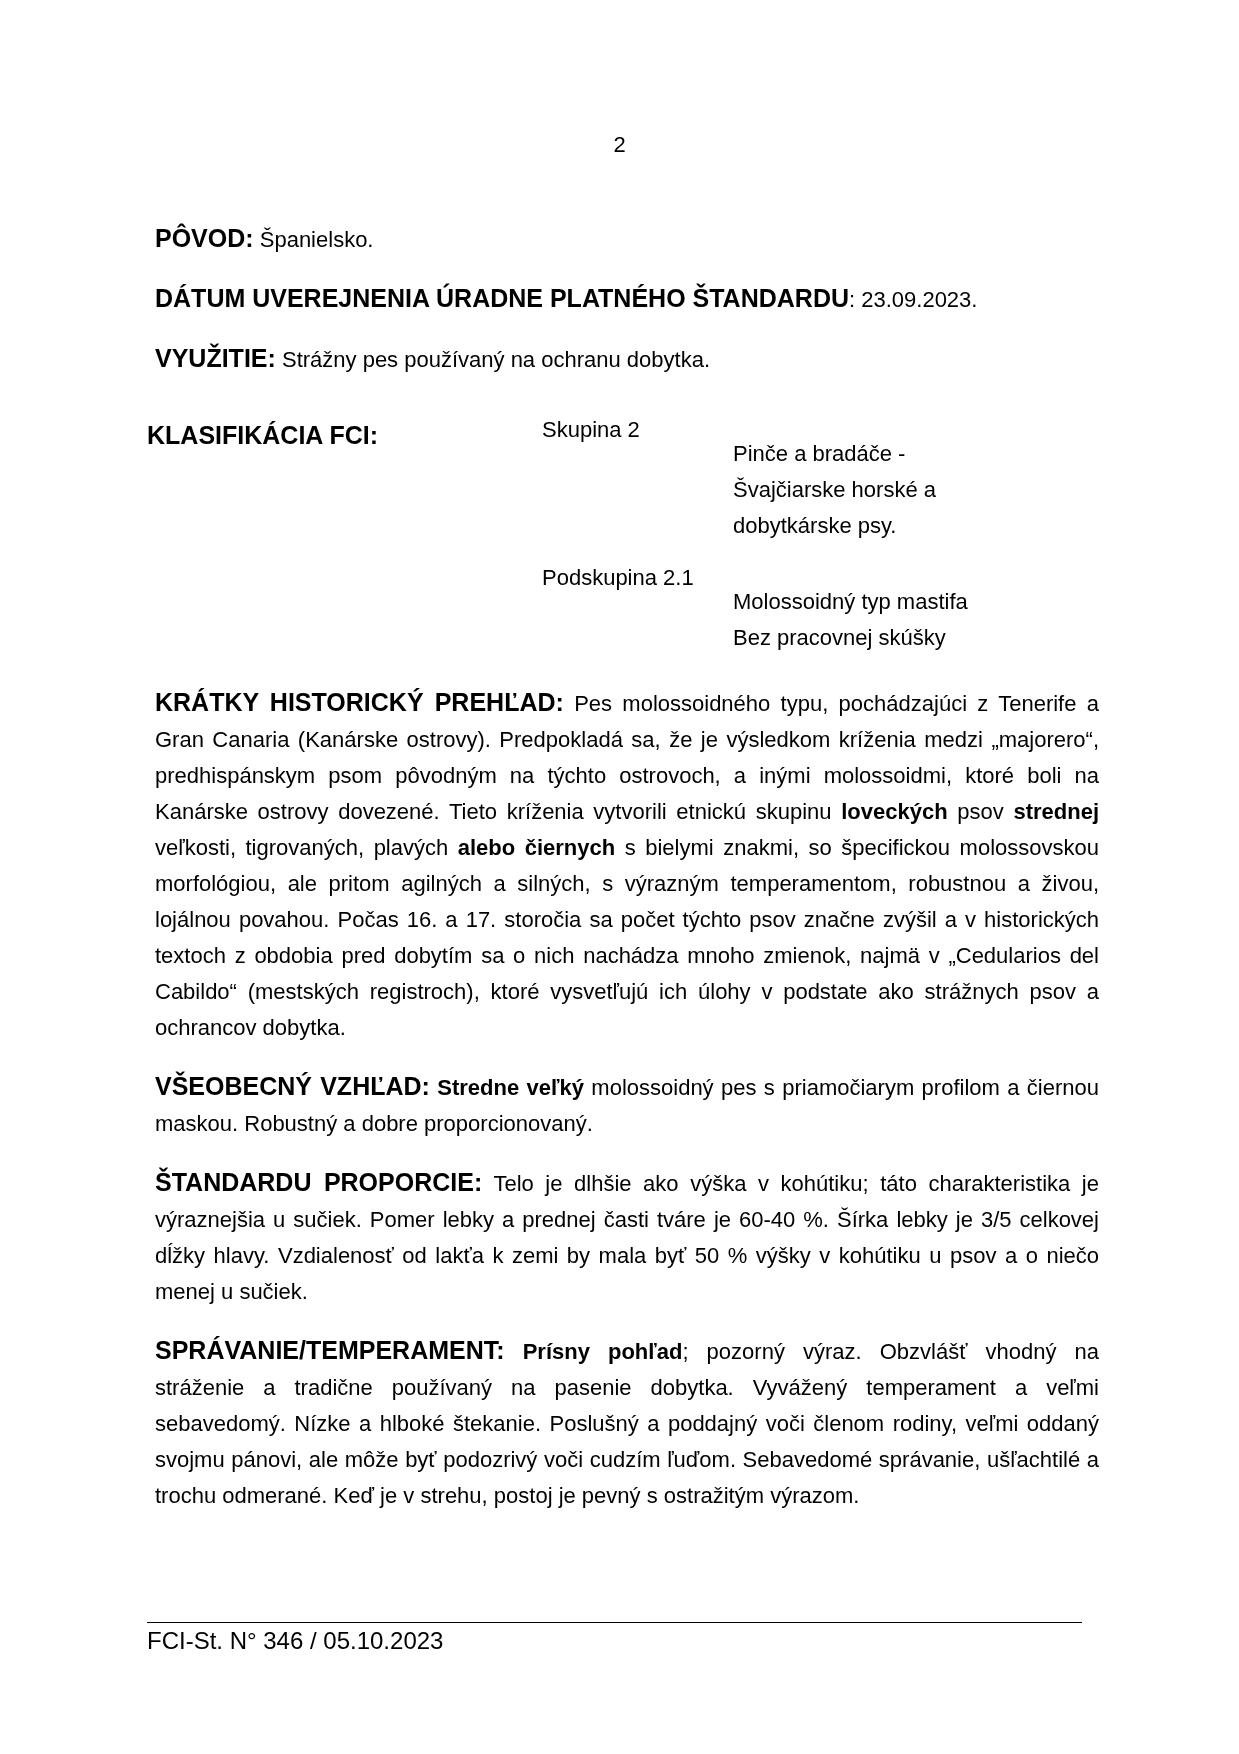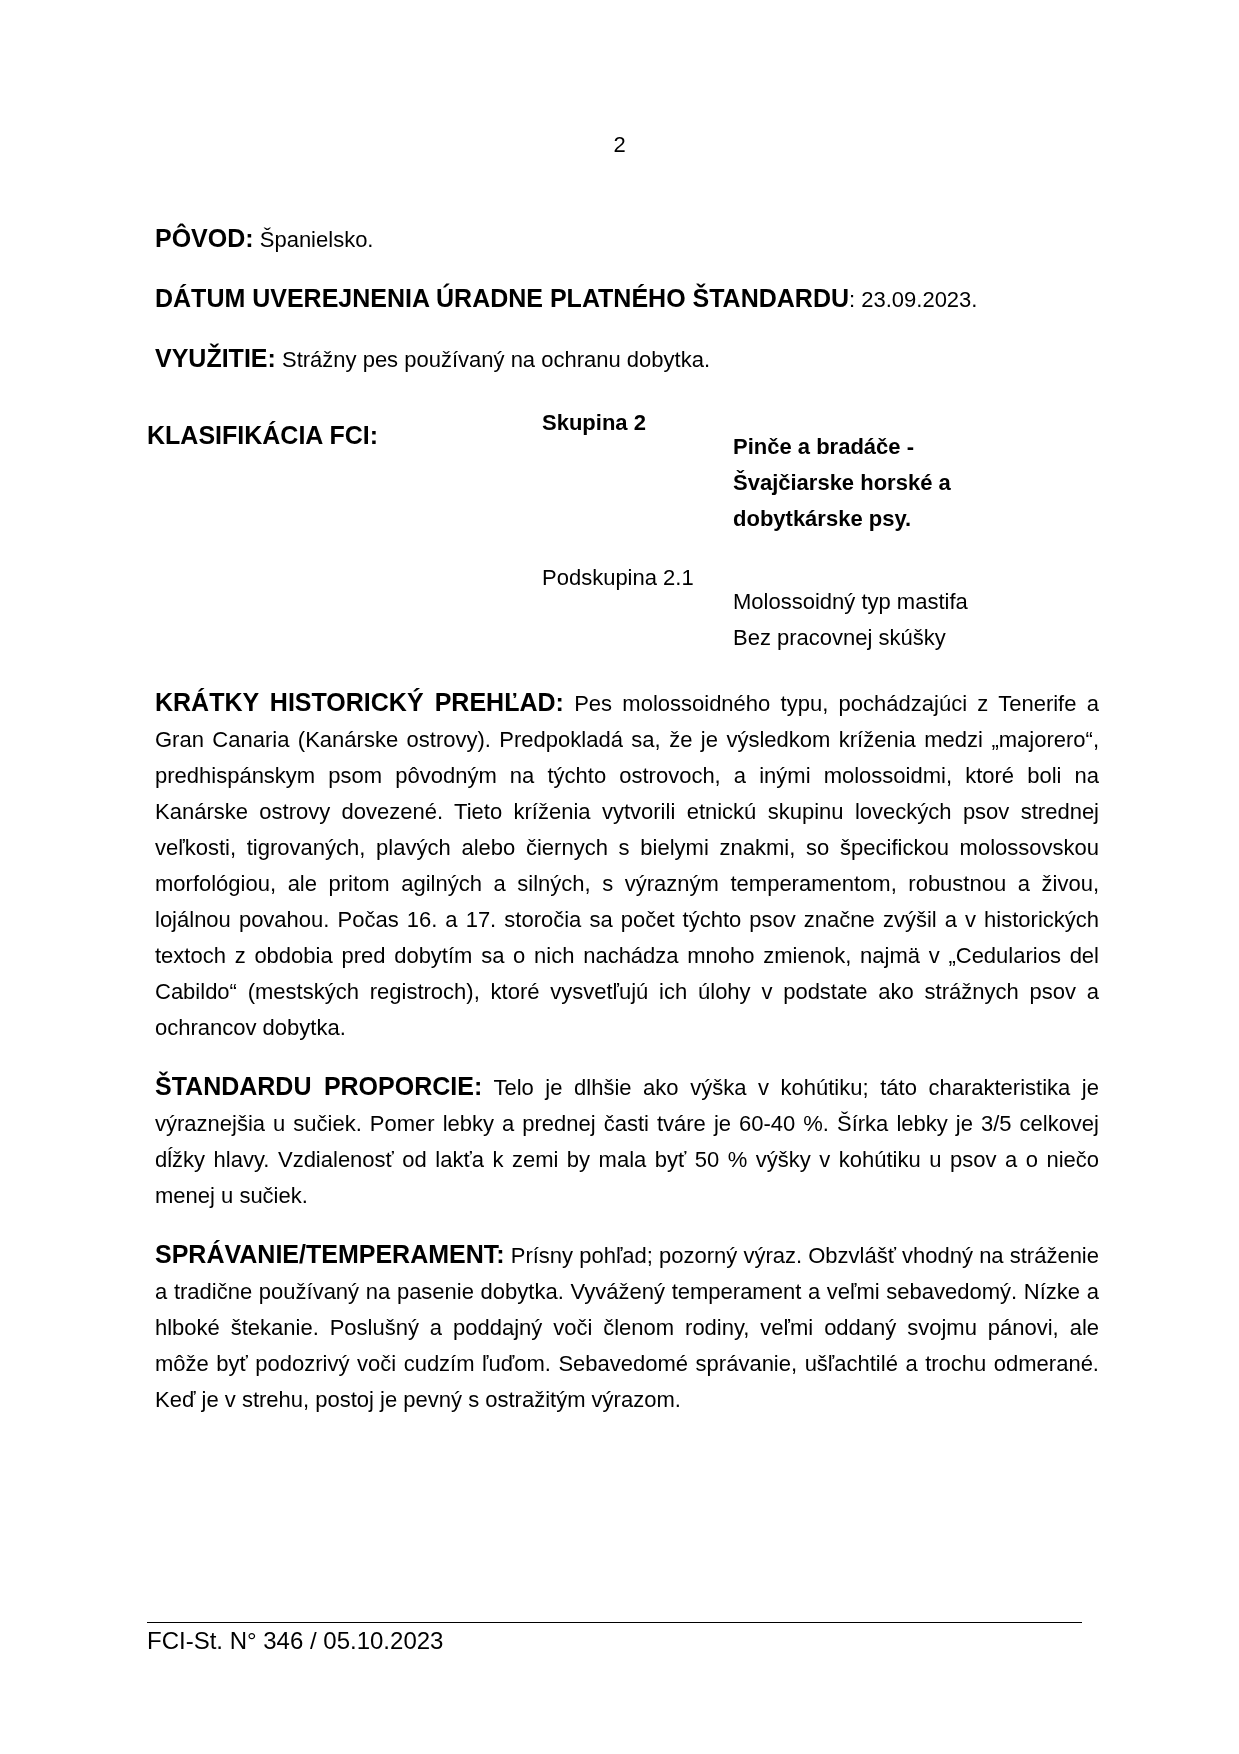--- a/index.html
+++ b/index.html
@@ -11,27 +11,27 @@
   .page-number {
     position: absolute; top: 132px; left: 0; width: 1239px;
     text-align: center; font-size: 22px;
   }
   .content {
     position: absolute; left: 147px; width: 952px; top: 220px;
     font-size: 22px; line-height: 36px;
   }
   .row { margin: 0 0 22px 8px; }
   .hd { font-weight: bold; font-size: 25px; }
-  .b { font-weight: normal; }
+  .b { font-weight: bold; }
   .justify { text-align: justify; }
   .classif { position: relative; height: 240px; margin-bottom: 44px; }
   .classif .label { position: absolute; left: 0; top: 0; font-weight: bold; font-size: 25px; margin-top: 17px; }
   .classif .grp { position: absolute; left: 395px; }
   .classif .desc { position: absolute; left: 586px; width: 300px; margin-top: 24px; }
-  .g1 { top: 5px; font-weight: bold; }
+  .g1 { top: 12px; }
   .g2 { top: 160px; }
   .footer-line {
     position: absolute; left: 147px; top: 1622px; width: 935px;
     border-top: 1.5px solid #000;
   }
   .footer-text {
     position: absolute; left: 147px; top: 1627px; font-size: 24px;
   }
 </style>
 </head>
@@ -59,18 +59,19 @@
       <div>dobytkárske psy.</div>
     </div>
     <div class="grp g2">Podskupina 2.1</div>
     <div class="desc g2">
       <div>Molossoidný typ mastifa</div>
       <div>Bez pracovnej skúšky</div>
     </div>
   </div>
 
   <div class="row justify"><span class="hd">KRÁTKY HISTORICKÝ PREHĽAD:</span><span> Pes molossoidného typu, pochádzajúci z Tenerife a Gran Canaria (Kanárske ostrovy). Predpokladá sa, že je výsledkom kríženia medzi „majorero“, predhispánskym psom pôvodným na týchto ostrovoch, a inými molossoidmi, ktoré boli na Kanárske ostrovy dovezené. Tieto kríženia vytvorili etnickú skupinu </span><span class="b">loveckých</span><span> psov </span><span class="b">strednej</span><span> veľkosti, tigrovaných, plavých </span><span class="b">alebo čiernych</span><span> s bielymi znakmi, so špecifickou molossovskou morfológiou, ale pritom agilných a silných, s výrazným temperamentom, robustnou a živou, lojálnou povahou. Počas 16. a 17. storočia sa počet týchto psov značne zvýšil a v historických textoch z obdobia pred dobytím sa o nich nachádza mnoho zmienok, najmä v „Cedularios del Cabildo“ (mestských registroch), ktoré vysvetľujú ich úlohy v podstate ako strážnych psov a ochrancov dobytka.</span></div>
+  <div class="row justify"><span class="hd">VŠEOBECNÝ VZHĽAD:</span><span> </span><span class="b">Stredne veľký</span><span> molossoidný pes s priamočiarym profilom a čiernou maskou. Robustný a dobre proporcionovaný.</span></div>
   <div class="row justify"><span class="hd">ŠTANDARDU PROPORCIE:</span><span> Telo je dlhšie ako výška v kohútiku; táto charakteristika je výraznejšia u sučiek. Pomer lebky a prednej časti tváre je 60-40 %. Šírka lebky je 3/5 celkovej dĺžky hlavy. Vzdialenosť od lakťa k zemi by mala byť 50 % výšky v kohútiku u psov a o niečo menej u sučiek.</span></div>
   <div class="row justify"><span class="hd">SPRÁVANIE/TEMPERAMENT:</span><span> </span><span class="b">Prísny pohľad</span><span>; pozorný výraz. Obzvlášť vhodný na stráženie a tradične používaný na pasenie dobytka. Vyvážený temperament a veľmi sebavedomý. Nízke a hlboké štekanie. Poslušný a poddajný voči členom rodiny, veľmi oddaný svojmu pánovi, ale môže byť podozrivý voči cudzím ľuďom. Sebavedomé správanie, ušľachtilé a trochu odmerané. Keď je v strehu, postoj je pevný s ostražitým výrazom.</span></div>
 </div>
 
 <div class="footer-line"></div>
 <div class="footer-text">FCI-St. N° 346 / 05.10.2023</div>
 
 </body></html>

